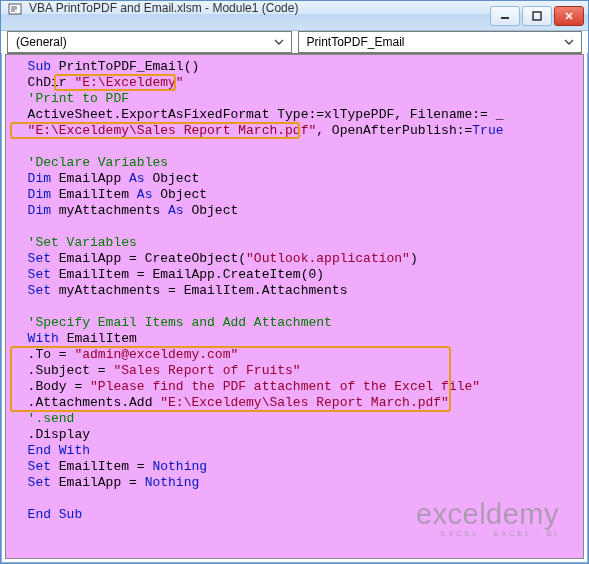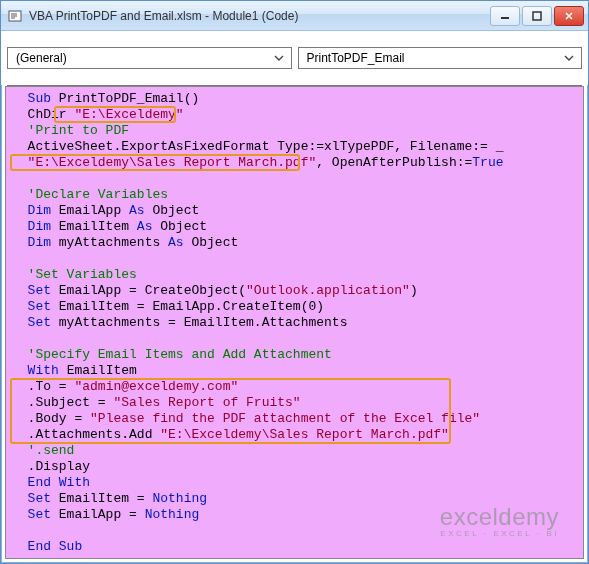--- a/index.html
+++ b/index.html
@@ -17,21 +17,20 @@
     border: 1px solid #5a8fc8;
     background: #fff;
     display: flex;
     flex-direction: column;
     box-shadow: inset 0 0 0 1px #8ab0da;
   }
   .titlebar {
     height: 30px;
     background: linear-gradient(#eaf3fc, #d6e7f9 45%, #bfd8f2 46%, #cde2f7);
     display: flex;
-    align-items: center;
     border-bottom: 1px solid #9ebfe0;
   }
   .titlebar .icon {
     width: 16px; height: 16px;
     margin: 0 6px;
     display: flex; align-items: center; justify-content: center;
   }
   .titlebar .title {
     flex: 1;
     font-size: 12px;
@@ -47,21 +46,21 @@
     font-size: 10px; color: #445;
   }
   .win-btn.close {
     background: linear-gradient(#f08070,#d84030);
     border-color: #a03020;
     color: #fff;
   }
   .dropdown-row {
     display: flex;
     gap: 6px;
-    padding: 16px 6px;
+    padding: 0 6px;
     background: #fff;
   }
   .dropdown {
     flex: 1;
     height: 22px;
     border: 1px solid #7a7a7a;
     background: #fff;
     display: flex;
     align-items: center;
     justify-content: space-between;
@@ -110,21 +109,21 @@
   .code-area::-webkit-scrollbar-corner { background: #efefef; }
   .code-area::-webkit-scrollbar-button { background: #efefef; border:1px solid #ccc; width:17px; height:17px;}
   .watermark {
     position: absolute;
     right: 30px;
     bottom: 26px;
     text-align: right;
     pointer-events: none;
   }
   .watermark .wm1 {
-    font-size: 24px;
+    font-size: 29px;
     font-weight: 300;
     color: rgba(120,140,120,0.55);
     letter-spacing: 0.5px;
     font-family: "Segoe UI Light", "Segoe UI", sans-serif;
   }
   .watermark .wm2 {
     font-size: 8px;
     color: rgba(120,140,120,0.55);
     letter-spacing: 2.5px;
     margin-top: -2px;

